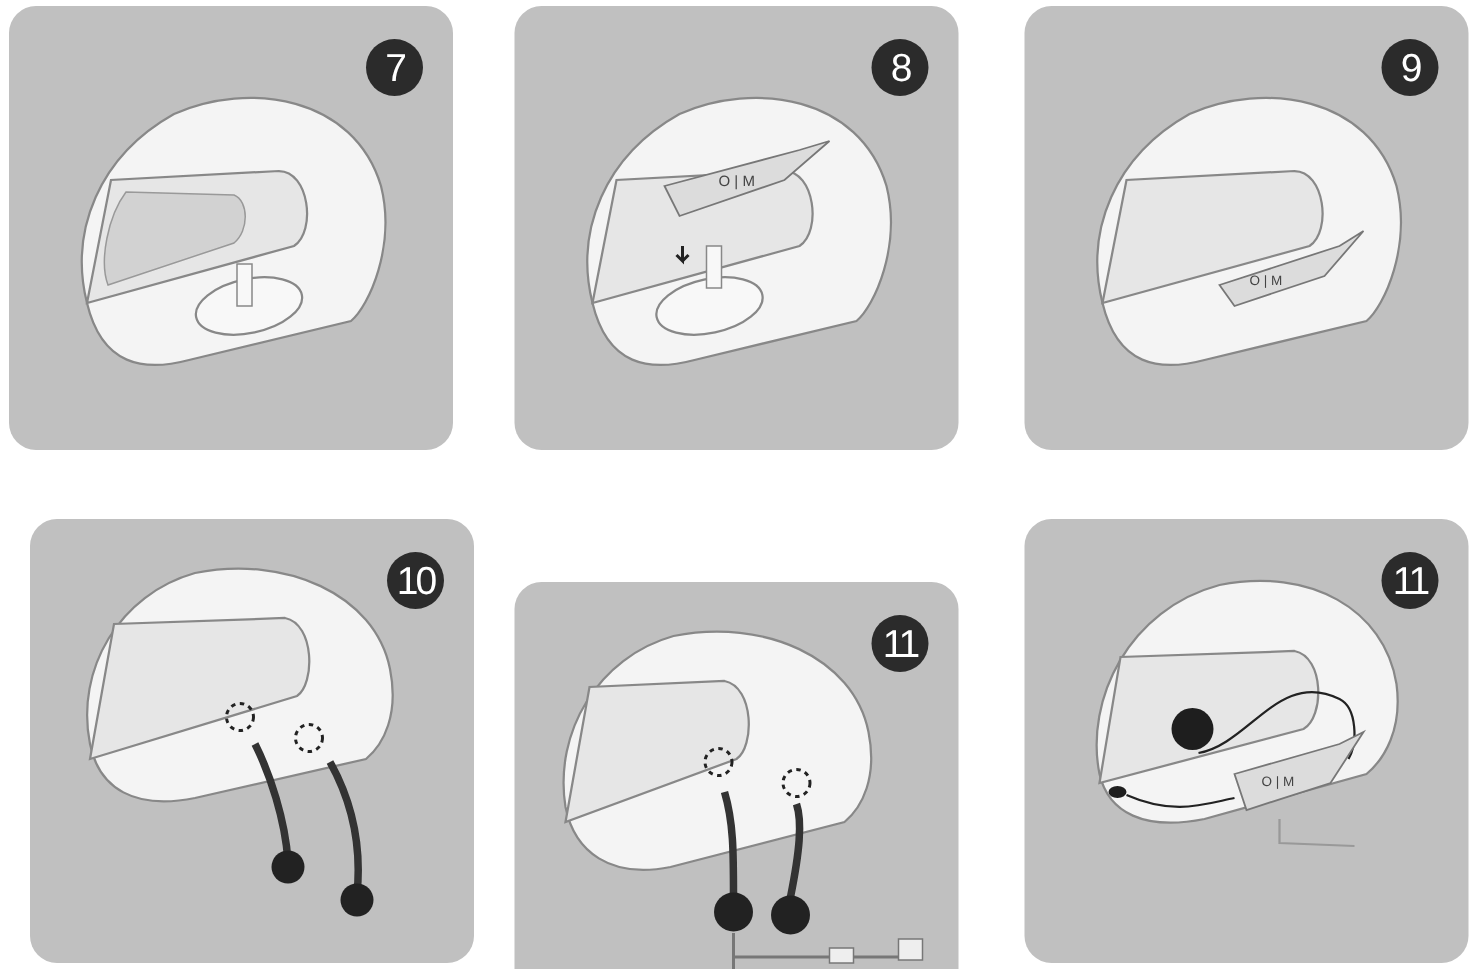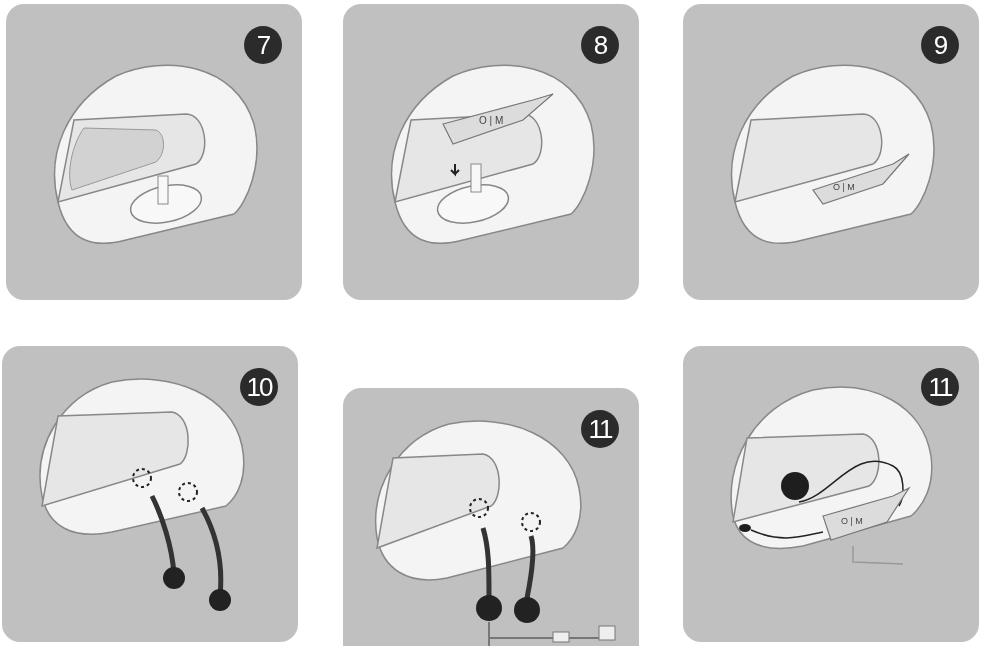--- a/index.html
+++ b/index.html
@@ -38,21 +38,21 @@
 <div class="panel" style="left:683px;top:4px;">
   <svg width="296" height="296" viewBox="0 0 296 296">
     <path d="M52 198 C40 150 60 100 110 72 C160 50 230 60 248 120 C258 160 240 200 228 210 L120 236 C90 244 62 240 52 198 Z" fill="#f4f4f4" stroke="#888" stroke-width="1.5"></path>
     <path d="M52 198 L68 116 L180 110 C200 110 205 150 190 160 L52 198 Z" fill="#e6e6e6" stroke="#888" stroke-width="1.5"></path>
     <path d="M130 186 L210 160 L226 150 L200 180 L140 200 Z" fill="#dcdcdc" stroke="#777" stroke-width="1.2"></path>
     <text x="150" y="186" font-size="9" fill="#444" font-family="Liberation Sans, sans-serif">O | M</text>
   </svg>
   <div class="badge">9</div>
 </div>
 
-<div class="panel" style="left:2px;top:346px;">
+<div class="panel" style="left:20px;top:346px;">
   <svg width="296" height="296" viewBox="0 0 296 296">
     <path d="M40 150 C30 100 60 50 110 36 C170 24 230 50 240 100 C246 130 236 150 224 160 L110 186 C70 194 46 180 40 150 Z" fill="#f4f4f4" stroke="#888" stroke-width="1.5"></path>
     <path d="M40 160 L56 70 L170 66 C190 70 190 110 178 118 L40 160 Z" fill="#e6e6e6" stroke="#888" stroke-width="1.5"></path>
     <circle cx="140" cy="132" r="9" fill="none" stroke="#222" stroke-width="2" stroke-dasharray="3 3"></circle>
     <circle cx="186" cy="146" r="9" fill="none" stroke="#222" stroke-width="2" stroke-dasharray="3 3"></circle>
     <path d="M172 228 C170 200 160 170 150 150" stroke="#333" stroke-width="5" fill="none"></path>
     <path d="M218 250 C222 210 210 180 200 162" stroke="#333" stroke-width="5" fill="none"></path>
     <circle cx="172" cy="232" r="11" fill="#222"></circle>
     <circle cx="218" cy="254" r="11" fill="#222"></circle>
   </svg>

